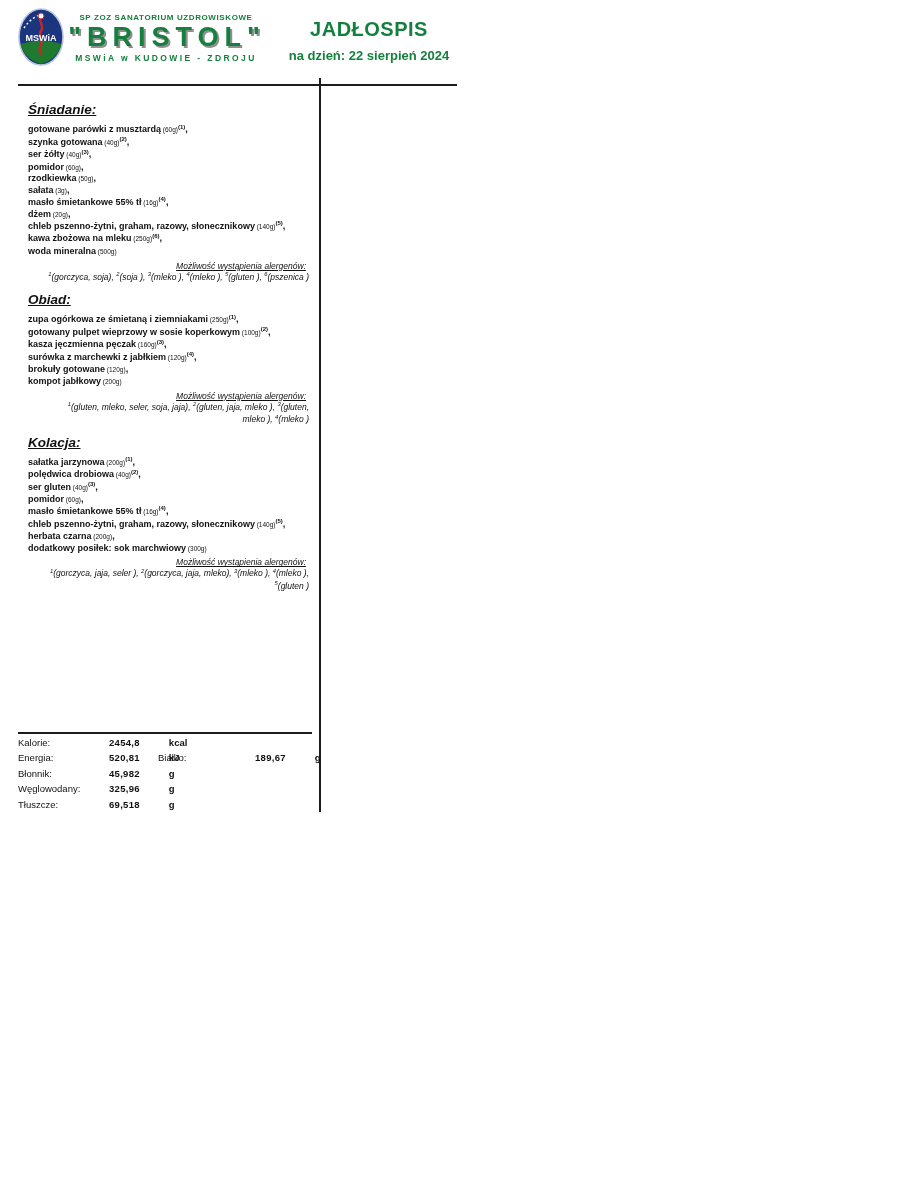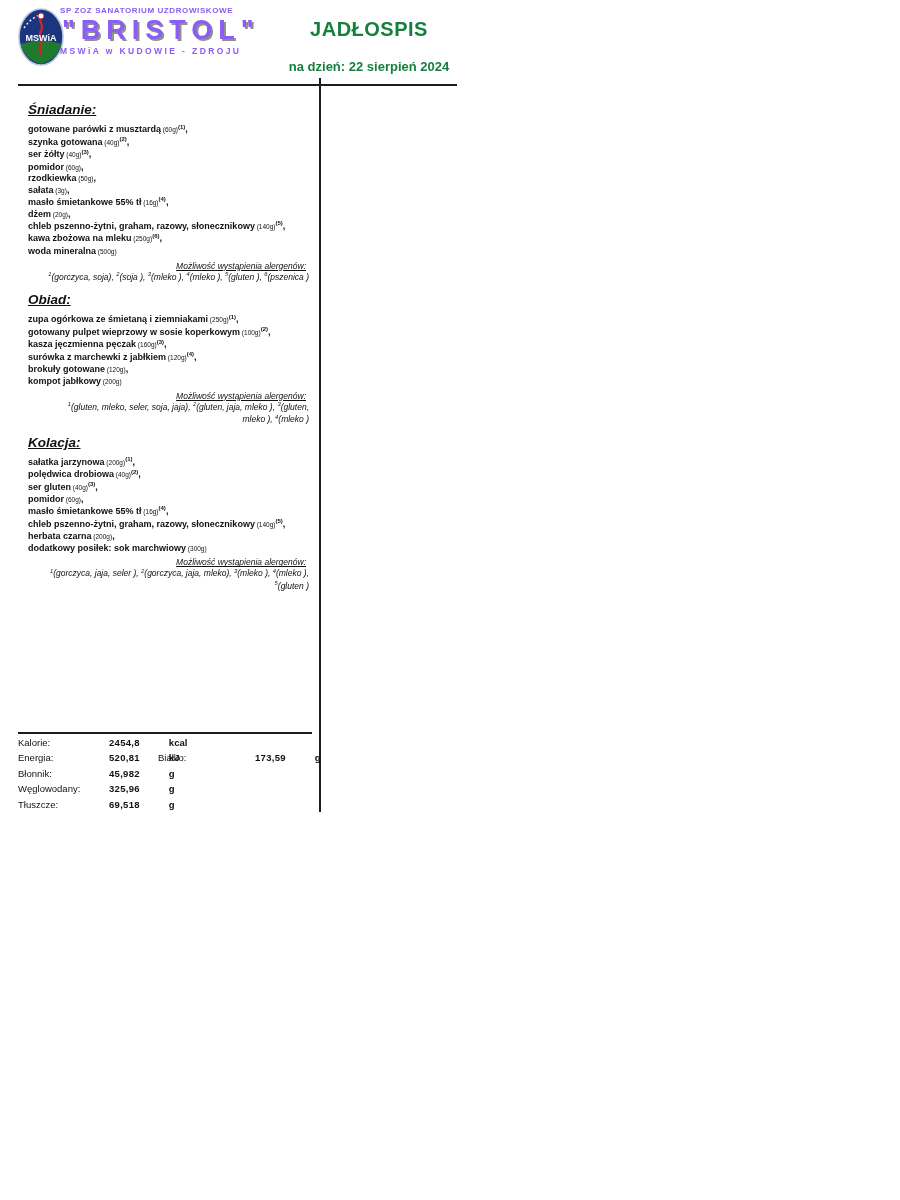--- a/index.html
+++ b/index.html
@@ -5,30 +5,30 @@
   html,body{margin:0;padding:0;background:#ffffff;}
   body{
     width:900px;height:1200px;position:relative;overflow:hidden;
     font-family:"Liberation Sans","DejaVu Sans",sans-serif;color:#111;
     -webkit-font-smoothing:antialiased;
   }
   .page{position:absolute;left:0;top:0;width:900px;height:1200px;background:#fff;}
 
   
   .logo-badge{position:absolute;left:18px;top:8px;width:46px;height:58px;}
-  .brand{position:absolute;left:60px;top:6px;width:212px;text-align:left;color:#8b5cf6;}
+  .brand{position:absolute;left:60px;top:13px;width:212px;text-align:center;color:#15803d;}
   .brand-top{font-size:8px;font-weight:700;letter-spacing:0.6px;white-space:nowrap;}
   .brand-name{
     font-size:27px;font-weight:700;letter-spacing:6px;line-height:28px;white-space:nowrap;
     text-shadow:2px 2px 0 #8f8f8f;margin-top:1px;margin-left:2px;
   }
   .brand-bottom{font-size:8.5px;font-weight:700;letter-spacing:2.4px;white-space:nowrap;margin-top:2px;}
   .titleblock{position:absolute;left:276px;top:18px;width:186px;text-align:center;color:#15803d;}
   .doc-title{font-size:20px;font-weight:700;letter-spacing:0.5px;}
-  .doc-date{font-size:13px;font-weight:700;margin-top:18px;white-space:nowrap;}
+  .doc-date{font-size:13px;font-weight:700;margin-top:7px;white-space:nowrap;}
 
   
   .hr-top{position:absolute;left:18px;top:84px;width:439px;border-top:2px solid #1c1c1c;}
   .v-divider{position:absolute;left:319px;top:78px;width:1.5px;height:734px;background:#1c1c1c;}
   .hr-bottom{position:absolute;left:18px;top:732px;width:294px;border-top:2px solid #1c1c1c;}
 
   
   .diet-col{position:absolute;left:18px;top:86px;width:294px;}
   .diet-title{
     text-align:center;font-style:italic;font-weight:700;font-size:14.5px;letter-spacing:1px;
@@ -156,18 +156,18 @@
           <span class="n-unit">g</span>
         </div>
         <div class="nutrition-row">
           <span class="n-label">Tłuszcze:</span>
           <span class="n-value">69,518</span>
           <span class="n-unit">g</span>
         </div>
       </div>
     <div class="protein-row">
       <span class="n-label">Białko:</span>
-      <span class="n-value">173,59</span>
+      <span class="n-value">189,67</span>
       <span class="n-unit">g</span>
     </div>
   </div>
 
 </div>
 
 </body></html>

